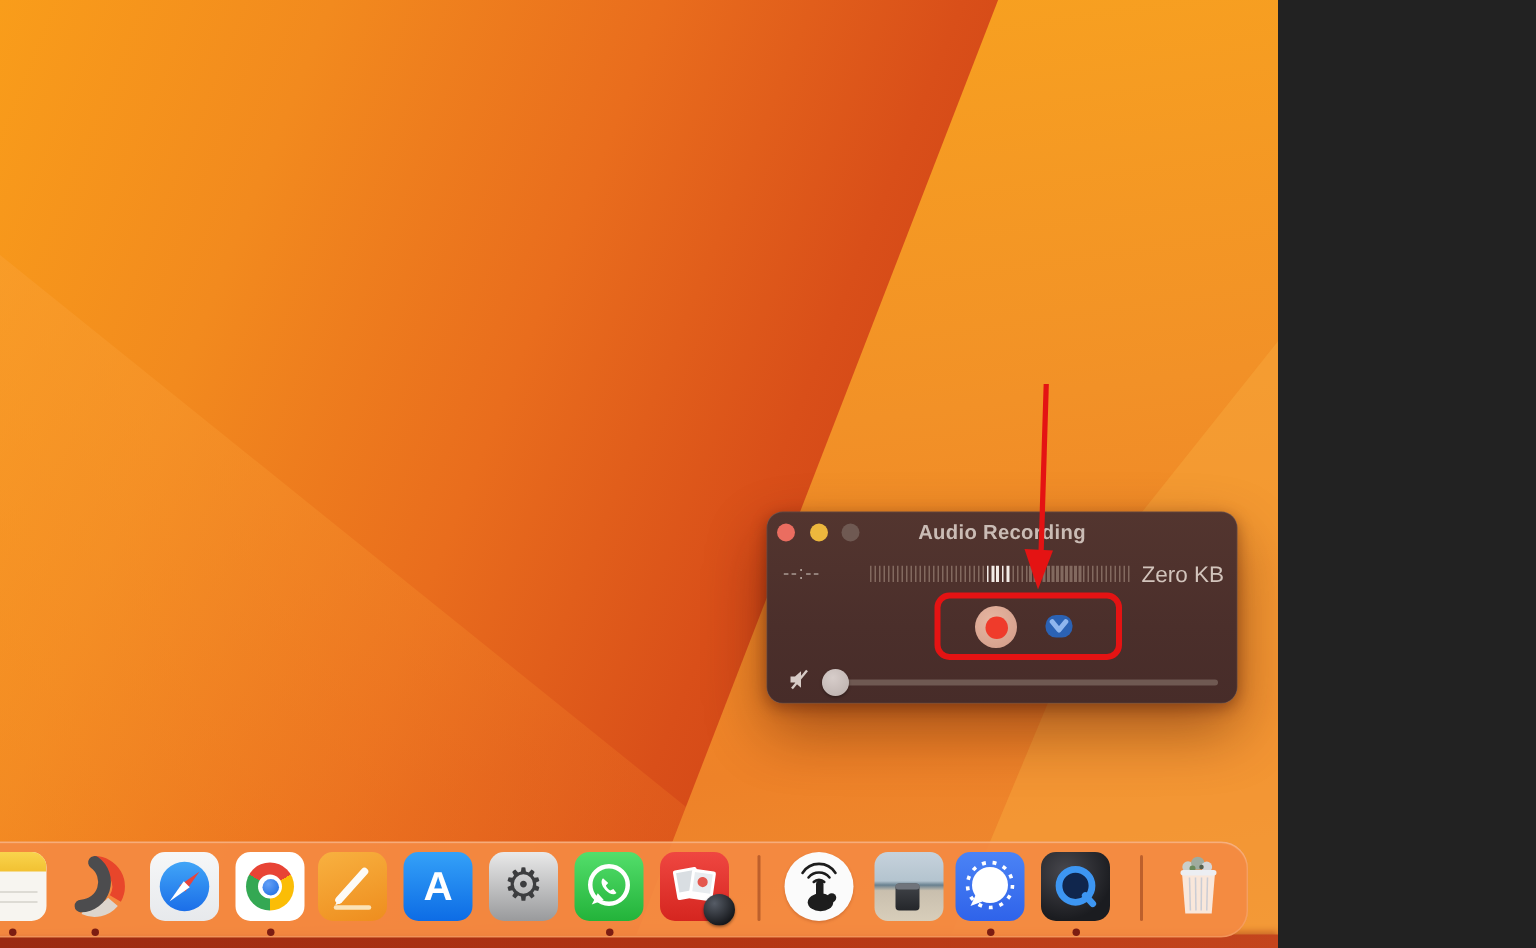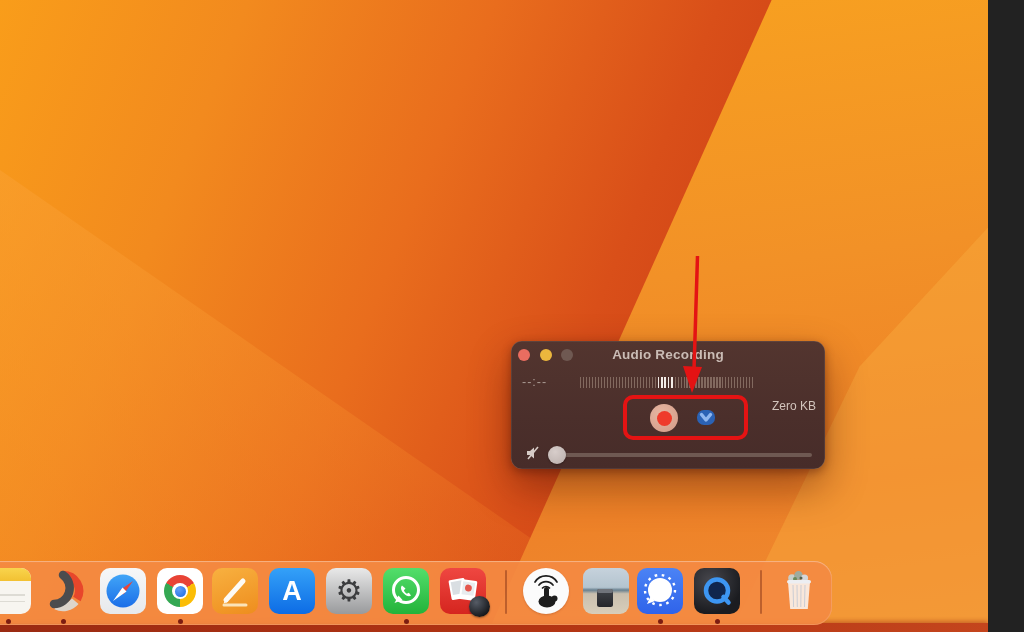--- a/index.html
+++ b/index.html
@@ -1,17 +1,17 @@
 <!DOCTYPE html>
 <html style="--record-red: #ef3b2b; --chevron-blue: #2b62b4; --annotation-red: #e41313;"><head>
 <meta charset="utf-8">
 <style>
   html,body{margin:0;padding:0;background:#222;}
   *{box-sizing:border-box;}
-  #screen{position:relative;width:988px;height:632px;overflow:hidden;
+  #screen{position:relative;width:852px;height:632px;overflow:hidden;
           font-family:"Liberation Sans",sans-serif;-webkit-font-smoothing:antialiased;}
 
   
   .wp{position:absolute;inset:0;}
   .wp-base{background:linear-gradient(112deg,#f99d1a 0%,#f28a1e 20%,#e96d1d 40%,#d94f19 58%,#cb3d15 75%,#c43a16 92%);}
   .wp-left-light{background:linear-gradient(155deg,rgba(250,162,50,.60) 10%,rgba(242,126,38,.30) 65%,rgba(240,115,32,.15));
                  clip-path:polygon(0% 26.9%,67.4% 100%,0% 100%);}
   .wp-right-band{background:linear-gradient(172deg,#f9a51e 0%,#f29127 48%,#ee8228 78%,#ef8b33 100%);
                  clip-path:polygon(78.1% 0%,100% 0%,100% 100%,49.4% 100%);}
   .wp-right-corner{background:rgba(249,170,62,.45);
@@ -78,21 +78,21 @@
   .qt-window{position:absolute;left:511px;top:341px;width:314px;height:128px;border-radius:11px;
              background:linear-gradient(180deg,#53352f 0%,#4b2f2b 60%,#472c29 100%);
              box-shadow:0 18px 40px rgba(70,15,5,.45),0 3px 10px rgba(70,15,5,.4),inset 0 0 0 0.5px rgba(255,255,255,.14);}
   .traffic{position:absolute;top:8px;width:12px;height:12px;border-radius:50%;}
   .t-red{left:7px;background:#ea6d60;}
   .t-yellow{left:28.5px;background:#ecb73d;}
   .t-gray{left:50px;background:#6f5952;}
   .win-title{position:absolute;top:6px;left:0;right:0;text-align:center;
              font-size:13.5px;font-weight:bold;color:#cabcb5;letter-spacing:.2px;}
   .time-label{position:absolute;left:11px;top:34px;font-size:12.5px;color:#a99a93;letter-spacing:1px;}
-  .size-label{position:absolute;right:9px;top:34px;font-size:12px;color:#d2c4bc;margin-top:24px;}
+  .size-label{position:absolute;right:9px;top:34px;font-size:15px;color:#d2c4bc;}
   .meter{position:absolute;left:69px;top:36px;width:176px;height:11px;display:flex;overflow:hidden;}
   .meter .bar{width:1.2px;margin-right:1.8px;background:#82695f;height:100%;flex:none;}
   .meter .bar.on{background:#f3ece7;width:1.6px;}
   .record-btn{position:absolute;left:139px;top:63px;width:28px;height:28px;border-radius:50%;
               background:radial-gradient(circle at 40% 35%,#e6b7a2,#d29a87);}
   .record-dot{position:absolute;left:6.5px;top:6.5px;width:15px;height:15px;border-radius:50%;
               background:var(--record-red,#ef3b2b);}
   .rec-chevron{position:absolute;left:186px;top:69px;width:18px;height:15px;border-radius:7px;
                background:var(--chevron-blue,#2b62b4);display:flex;align-items:center;justify-content:center;}
   .mute-btn{position:absolute;left:14px;top:104px;width:18px;height:16px;}

